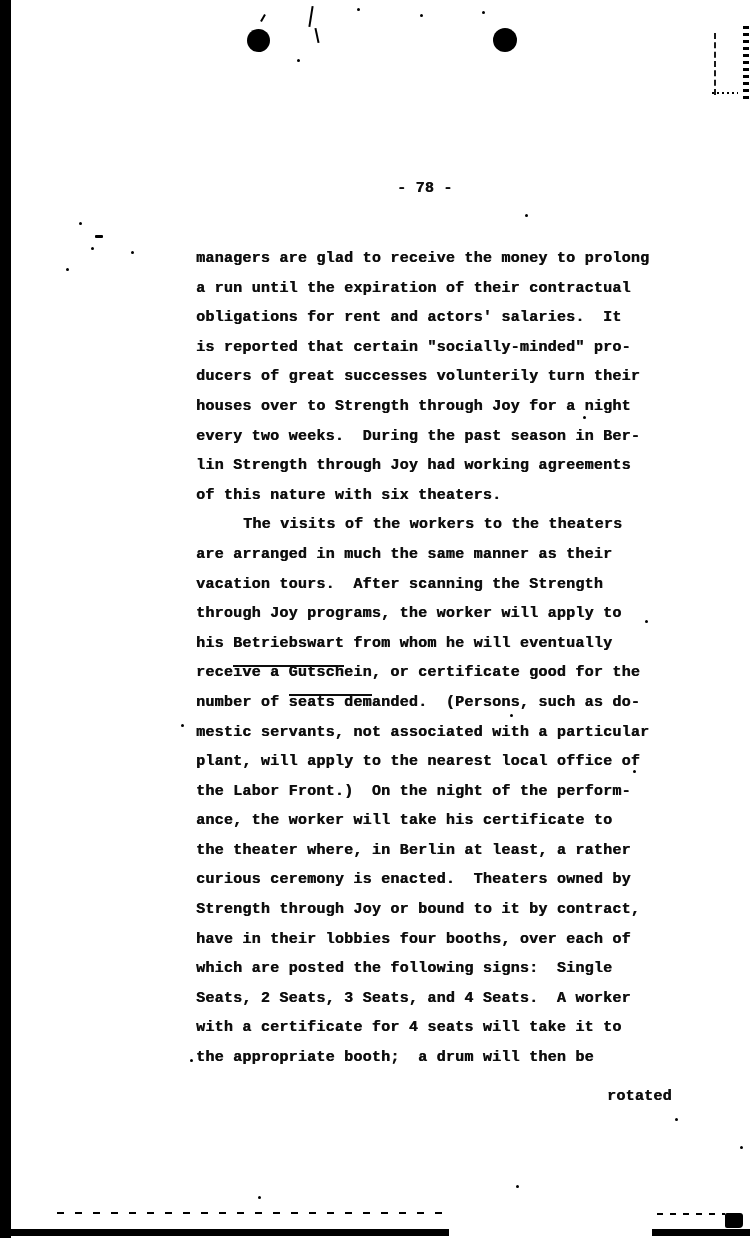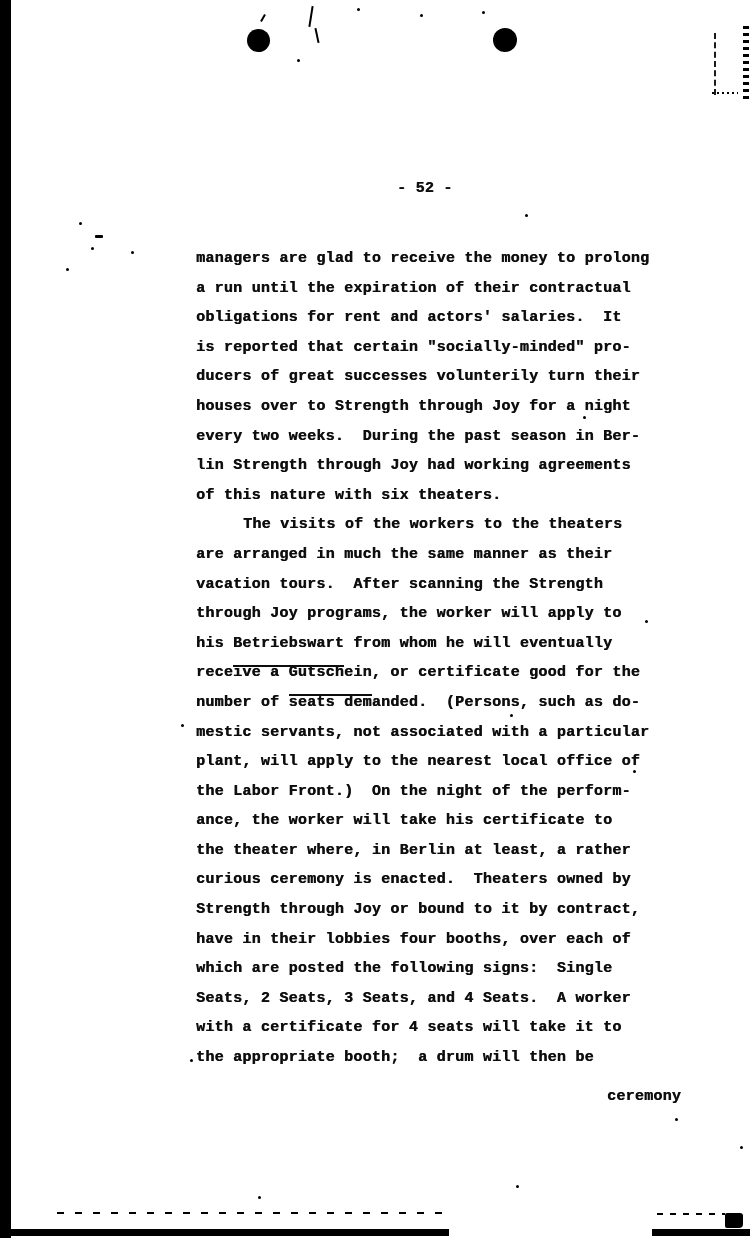--- a/index.html
+++ b/index.html
@@ -129,19 +129,19 @@
   <div class="speck" style="left:645px;top:620px"></div>
   <div class="speck" style="left:510px;top:714px"></div>
   <div class="speck" style="left:181px;top:724px"></div>
   <div class="speck" style="left:633px;top:770px"></div>
   <div class="speck" style="left:190px;top:1059px"></div>
   <div class="speck" style="left:675px;top:1118px"></div>
   <div class="speck" style="left:740px;top:1146px"></div>
   <div class="speck" style="left:516px;top:1185px"></div>
   <div class="speck" style="left:258px;top:1196px"></div>
 
-  <div id="page-number">- 52 -</div>
+  <div id="page-number">- 78 -</div>
 
   <div class="typed"><div class="typed-line"><span>managers are glad to receive the money to prolong</span></div><div class="typed-line"><span>a run until the expiration of their contractual</span></div><div class="typed-line"><span>obligations for rent and actors' salaries.  It</span></div><div class="typed-line"><span>is reported that certain "socially-minded" pro-</span></div><div class="typed-line"><span>ducers of great successes volunterily turn their</span></div><div class="typed-line"><span>houses over to Strength through Joy for a night</span></div><div class="typed-line"><span>every two weeks.  During the past season in Ber-</span></div><div class="typed-line"><span>lin Strength through Joy had working agreements</span></div><div class="typed-line"><span>of this nature with six theaters.</span></div><div class="typed-line indent"><span>The visits of the workers to the theaters</span></div><div class="typed-line"><span>are arranged in much the same manner as their</span></div><div class="typed-line"><span>vacation tours.  After scanning the Strength</span></div><div class="typed-line"><span>through Joy programs, the worker will apply to</span></div><div class="typed-line"><span>his </span><span class="u">Betriebswart</span><span> from whom he will eventually</span></div><div class="typed-line"><span>receive a </span><span class="u">Gutschein</span><span>, or certificate good for the</span></div><div class="typed-line"><span>number of seats demanded.  (Persons, such as do-</span></div><div class="typed-line"><span>mestic servants, not associated with a particular</span></div><div class="typed-line"><span>plant, will apply to the nearest local office of</span></div><div class="typed-line"><span>the Labor Front.)  On the night of the perform-</span></div><div class="typed-line"><span>ance, the worker will take his certificate to</span></div><div class="typed-line"><span>the theater where, in Berlin at least, a rather</span></div><div class="typed-line"><span>curious ceremony is enacted.  Theaters owned by</span></div><div class="typed-line"><span>Strength through Joy or bound to it by contract,</span></div><div class="typed-line"><span>have in their lobbies four booths, over each of</span></div><div class="typed-line"><span>which are posted the following signs:  Single</span></div><div class="typed-line"><span>Seats, 2 Seats, 3 Seats, and 4 Seats.  A worker</span></div><div class="typed-line"><span>with a certificate for 4 seats will take it to</span></div><div class="typed-line"><span>the appropriate booth;  a drum will then be</span></div></div>
 
-  <div id="margin-note">ceremony</div>
+  <div id="margin-note">rotated</div>
 
 </div>
 
 </body></html>

